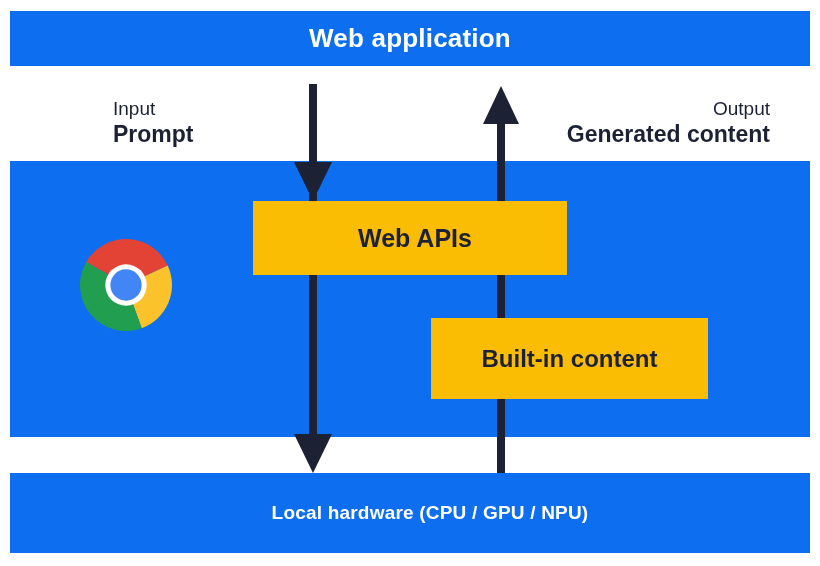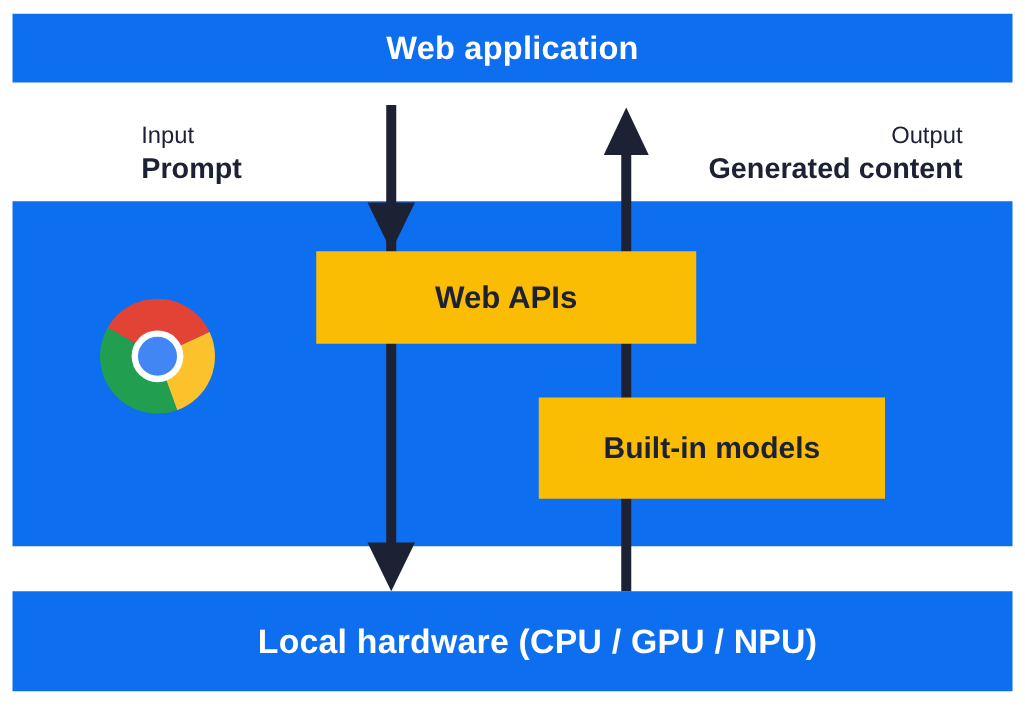--- a/index.html
+++ b/index.html
@@ -27,21 +27,21 @@
   }
   .bar-top    { top: 11px;  height: 55px; }
   .bar-middle { top: 161px; height: 276px; justify-content: flex-start; }
   .bar-bottom { top: 473px; height: 80px; }
   .bar-title {
     color: #ffffff;
     font-weight: 700;
     font-size: 26px;
     letter-spacing: 0.2px;
   }
-  .bar-bottom .bar-title { font-size: 27px; margin-left: 40px; }
+  .bar-bottom .bar-title { font-size: 19px; margin-left: 40px; }
 
   
   .io-group {
     position: absolute;
     top: 84px;
     height: 77px;
     display: flex;
     flex-direction: column;
     justify-content: center;
     gap: 3px;
@@ -63,20 +63,21 @@
     justify-content: center;
     z-index: 3;
     color: var(--ink);
     font-weight: 700;
     text-align: center;
   }
   .ybox-webapis {
     left: 253px; top: 201px;
     width: 304px; height: 74px;
     font-size: 25px;
+    padding-left: 10px;
   }
   .ybox-builtin {
     left: 431px; top: 318px;
     width: 277px; height: 81px;
     font-size: 24px;
     line-height: 32px;
   }
 
   
   .shaft {
@@ -155,20 +156,20 @@
   <div class="shaft shaft-down"></div>
   <div class="head head-down head-down-1"></div>
   <div class="head head-down head-down-2"></div>
   <div class="shaft shaft-up"></div>
   <div class="head head-up"></div>
 
   <div class="ybox ybox-webapis">
     <span>Web APIs</span>
   </div>
   <div class="ybox ybox-builtin">
-    <span>Built-in models</span>
+    <span>Built-in content</span>
   </div>
 
   <div class="bar bar-bottom">
     <span class="bar-title">Local hardware (CPU / GPU / NPU)</span>
   </div>
 
 </div>
 
 </body></html>

